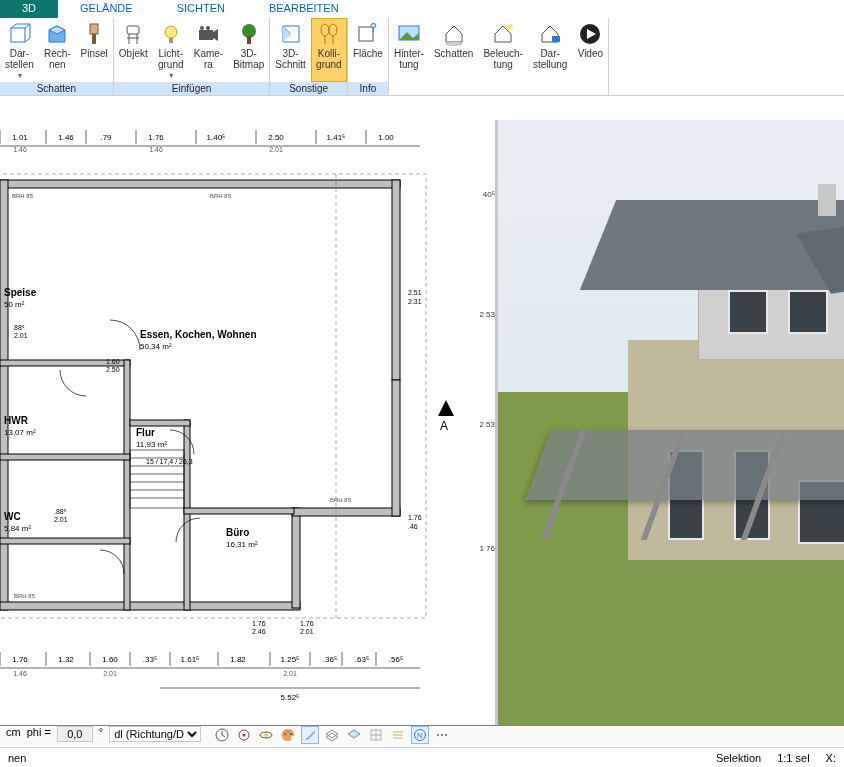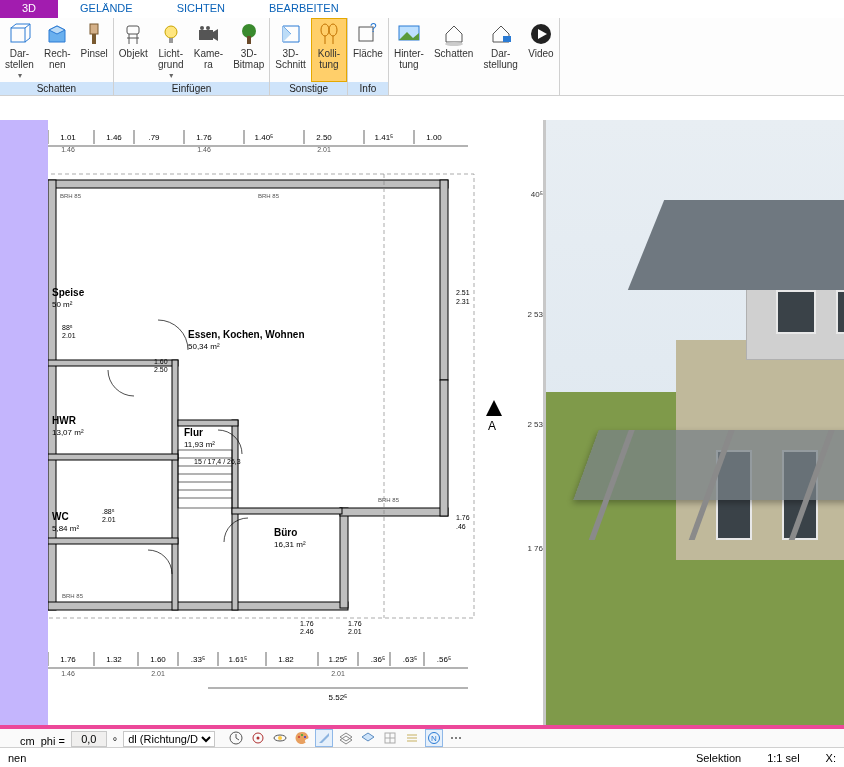--- a/index.html
+++ b/index.html
@@ -1,35 +1,35 @@
 <!DOCTYPE html>
 <html><head>
 <meta charset="utf-8">
 <style>
 * { margin: 0; padding: 0; box-sizing: border-box; font-family: "Segoe UI", Tahoma, sans-serif; }
 body { width: 844px; height: 767px; overflow: hidden; background: #fff; display: flex; flex-direction: column; }
 
 
 .tabs { display: flex; height: 18px; font-size: 11px; }
 .tab { padding: 2px 22px 0 22px; cursor: pointer; color: #222; }
-.tab.active { background: #a21caf; color: #fff; }
+.tab.active { background: #0f766e; color: #fff; }
 .tab.hover { color: #0a62b8; }
 
 
 .ribbon { display: flex; background: #fdfdfd; border-bottom: 1px solid #d0d0d0; height: 78px; }
 .rgroup { display: flex; flex-direction: column; border-right: 1px solid #d0d0d0; }
 .rgroup-items { display: flex; flex: 1; }
 .ritem { display: flex; flex-direction: column; align-items: center; justify-content: flex-start; padding: 4px 5px 0 5px; font-size: 10px; line-height: 11px; color: #333; cursor: pointer; min-width: 36px; text-align: center; }
 .ritem.selected { background: #ffcf6a; border: 1px solid #e5a800; padding: 3px 4px 0 4px; }
 .ritem .ico { width: 24px; height: 24px; margin-bottom: 2px; display: flex; align-items: center; justify-content: center; }
 .ritem .lbl { white-space: pre; }
 .rgroup-title { font-size: 10px; text-align: center; background: #cfe4fa; padding: 1px 0; color: #222; }
 
 
-.workspace { flex: 1; display: flex; background: #c4b5fd; position: relative; margin-top: 24px; padding-left: 48px; }
+.workspace { flex: 1; display: flex; background: #a16207; position: relative; margin-top: 24px; }
 .pane { position: relative; overflow: hidden; }
 .pane-plan { width: 498px; border-right: 3px solid #c8c8c8; background: #fff; }
 .pane-3d { flex: 1; }
 
 
 .plan-svg { position: absolute; top: 0; left: 0; }
 
 
 .view3d { width: 100%; height: 100%; position: relative; }
 .sky { position: absolute; inset: 0; background: linear-gradient(#e8eef3, #d9e4ee); }
@@ -48,29 +48,29 @@
 .win.w2 { left: 250px; top: 90px; width: 40px; height: 44px; }
 .win.w4 { left: 130px; top: 250px; width: 36px; height: 90px; }
 .win.w5 { left: 196px; top: 250px; width: 36px; height: 90px; }
 .win.w6 { left: 260px; top: 280px; width: 52px; height: 64px; }
 
 
 .ruler { position: absolute; top: 0; bottom: 0; right: 0; width: 18px; background: #fff; margin-left: 26px; }
 .tick { position: absolute; right: 0; font-size: 8px; color: #333; }
 
 
-.inputbar { height: 22px; display: flex; align-items: flex-end; gap: 6px; font-size: 11px; padding: 0 20px; border-top: 4px solid #ec4899; background: #fafafa; }
+.inputbar { height: 22px; display: flex; align-items: flex-start; gap: 6px; font-size: 11px; padding: 0 6px; border-top: 1px solid #ec4899; background: #fafafa; }
 .inputbar input { width: 36px; font-size: 11px; text-align: center; background: #f0efee; border: 1px solid #c8c8c8; padding: 1px; }
 .inputbar select { font-size: 11px; border: 1px solid #c8c8c8; background: #fff; width: 92px; }
 .ib-icons { display: flex; gap: 4px; align-items: center; margin-left: 6px; }
 .ib-ico { width: 18px; height: 18px; border: 1px solid transparent; display: flex; align-items: center; justify-content: center; cursor: pointer; }
 .ib-ico.on { border-color: #8fb8e8; background: #e6f0fb; }
 
 .statusbar { height: 20px; border-top: 1px solid #d0d0d0; display: flex; align-items: center; font-size: 11px; padding: 0 8px; justify-content: space-between; background: #fff; }
-.sb-right { display: flex; gap: 26px; margin-left: 16px; }
+.sb-right { display: flex; gap: 16px; margin-left: 16px; }
 
 .chev { font-size: 8px; color: #666; margin-left: 1px; }
 
 svg { display: block; }
 </style>
 </head>
 <body>
 
 <div class="tabs">
   <div class="tab active">3D</div>
@@ -186,21 +186,21 @@
       <div class="ritem selected">
         <span class="ico">
             <svg width="24" height="24">
               <ellipse cx="8" cy="8" rx="4" ry="6" fill="none" stroke="#c07000"></ellipse>
               <ellipse cx="16" cy="8" rx="4" ry="6" fill="none" stroke="#c07000"></ellipse>
               <line x1="8" y1="14" x2="8" y2="22" stroke="#c07000"></line>
               <line x1="16" y1="14" x2="16" y2="22" stroke="#c07000"></line>
             </svg>
           </span>
         <span class="lbl">Kolli-
-tung</span>
+grund</span>
       </div>
     </div>
     <div class="rgroup-title">Sonstige</div>
   </div>
 
   <div class="rgroup">
     <div class="rgroup-items">
       <div class="ritem">
         <span class="ico">
             <svg width="24" height="24">
@@ -227,20 +227,30 @@
 tung</span>
       </div>
       <div class="ritem">
         <span class="ico">
             <svg width="24" height="24">
               <polygon points="4,12 12,4 20,12 20,20 4,20" fill="none" stroke="#555"></polygon>
               <ellipse cx="12" cy="22" rx="9" ry="2" fill="#ccc"></ellipse>
             </svg>
           </span>
         <span class="lbl">Schatten</span>
+      </div>
+      <div class="ritem">
+        <span class="ico">
+            <svg width="24" height="24">
+              <polygon points="4,12 12,4 20,12 20,20 4,20" fill="none" stroke="#555"></polygon>
+              <circle cx="19" cy="5" r="3" fill="#ffe680"></circle>
+            </svg>
+          </span>
+        <span class="lbl">Beleuch-
+tung</span>
       </div>
       <div class="ritem">
         <span class="ico">
             <svg width="24" height="24">
               <polygon points="4,12 12,4 20,12 20,20 4,20" fill="none" stroke="#555"></polygon>
               <rect x="14" y="14" width="8" height="6" fill="#2b7bd4"></rect>
             </svg>
           </span>
         <span class="lbl">Dar-
 stellung</span>

